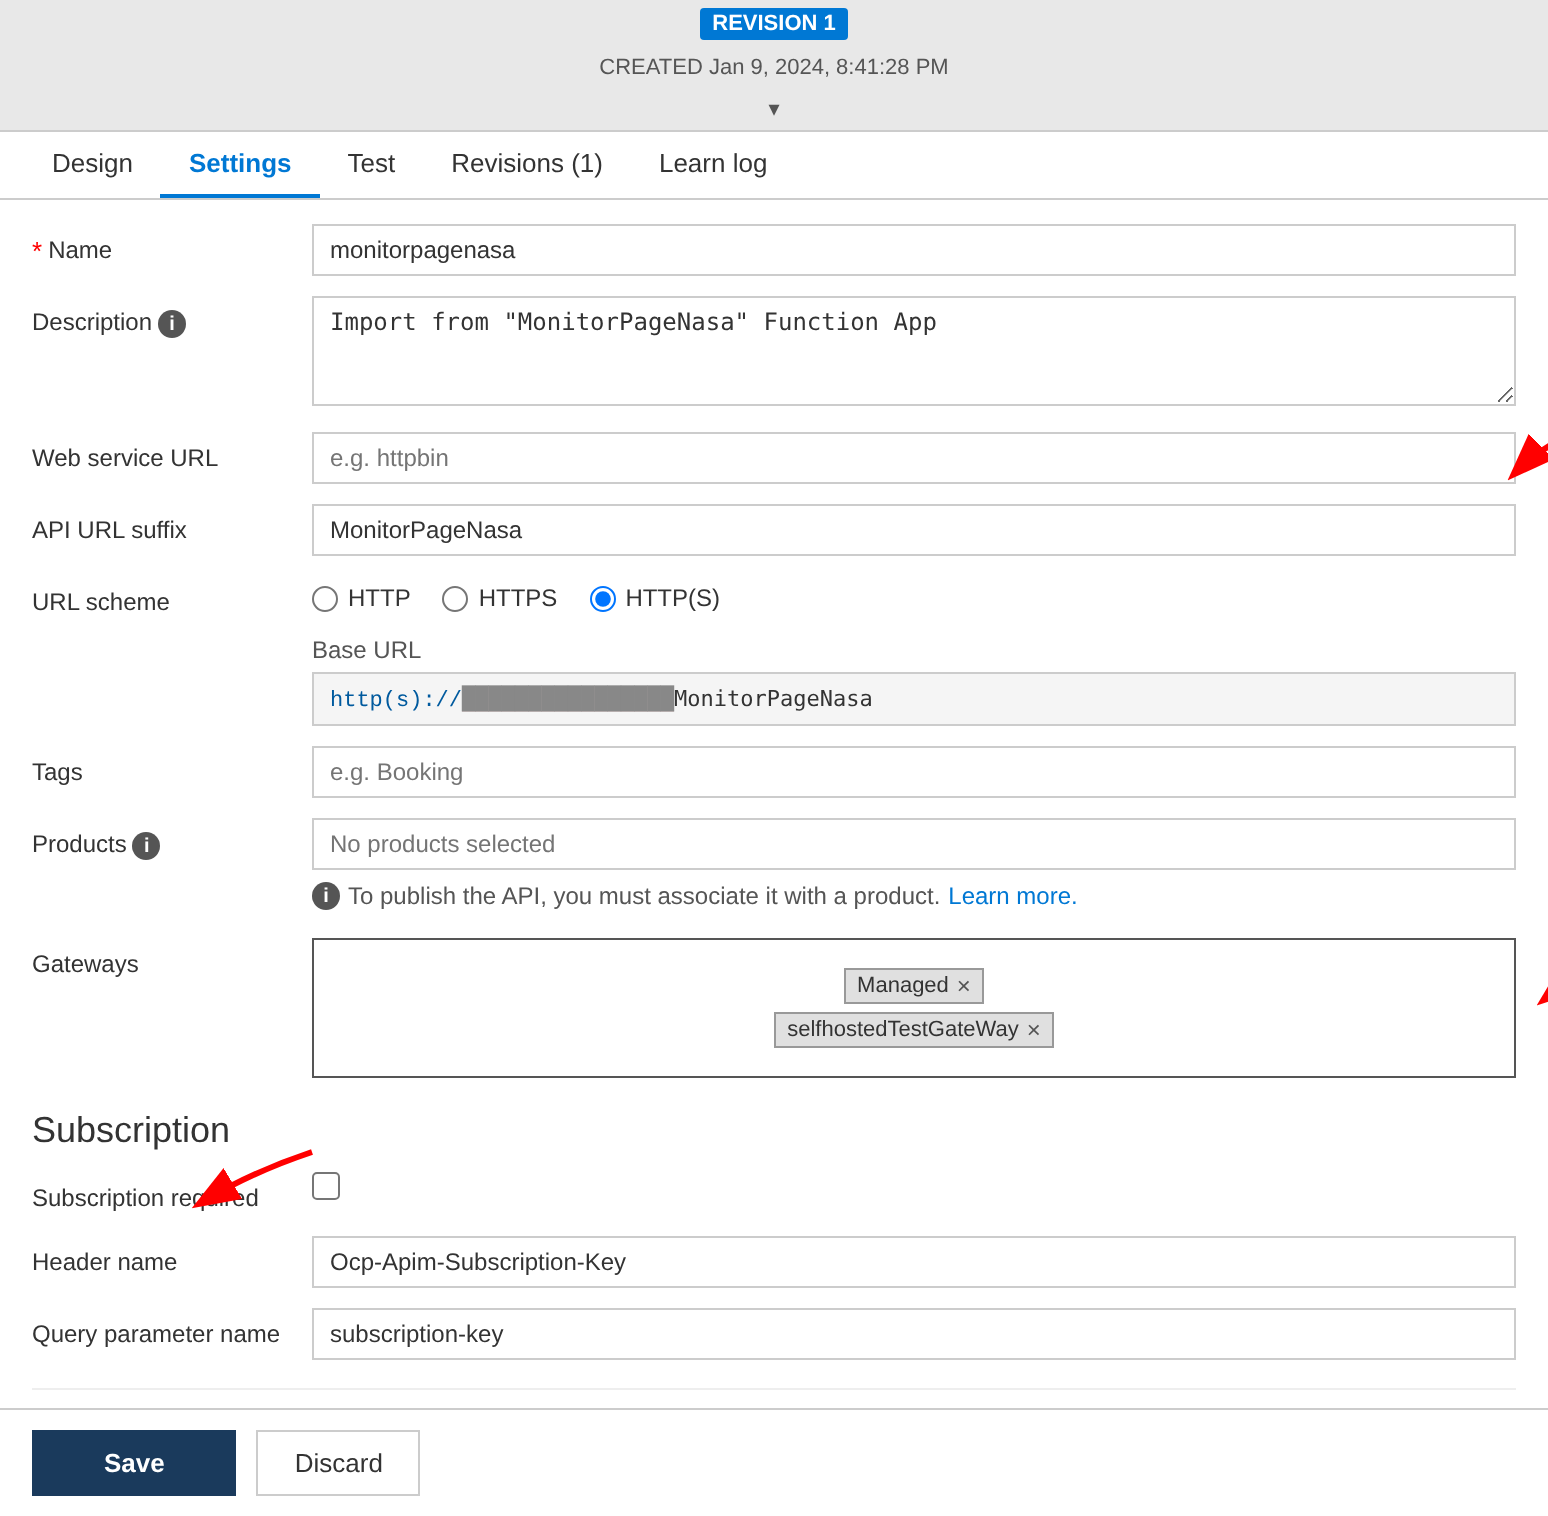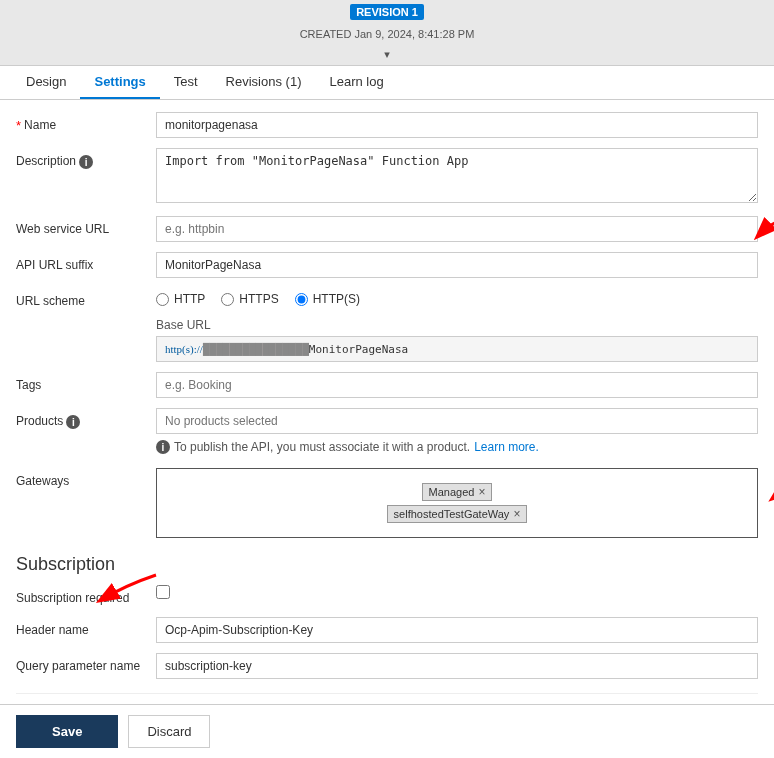--- a/index.html
+++ b/index.html
@@ -306,21 +306,21 @@
           <input type="radio" name="urlscheme" value="HTTPS" checked="" style=""> HTTP(S)
         </label>
       </div>
     </div>
   </div>
 
   <div class="form-row" style="margin-left: 140px; margin-bottom:10px;">
     <div class="form-field" style="display:flex; flex-direction:column; gap:4px;">
       <div style="font-size:12px; color:#555;">Base URL</div>
       <div class="base-url-box">
-        <span style="color:#005a9e; font-family:Liberation Serif, serif; font-size:11px;">http(s)://</span><span style="background:#e8d8d8; font-family:monospace; font-size:11px; color:#888;">████████████████</span><span style="font-family:monospace; font-size:11px;">MonitorPageNasa</span>
+        <span style="color:#005a9e; font-family:Liberation Mono, monospace; font-size:11px;">http(s)://</span><span style="background:#e8d8d8; font-family:monospace; font-size:11px; color:#888;">████████████████</span><span style="font-family:monospace; font-size:11px;">MonitorPageNasa</span>
       </div>
     </div>
   </div>
 
   <div class="form-row">
     <div class="form-label">
       <span>Tags</span>
     </div>
     <div class="form-field">
       <input type="text" class="text-input" placeholder="e.g. Booking" style="">

